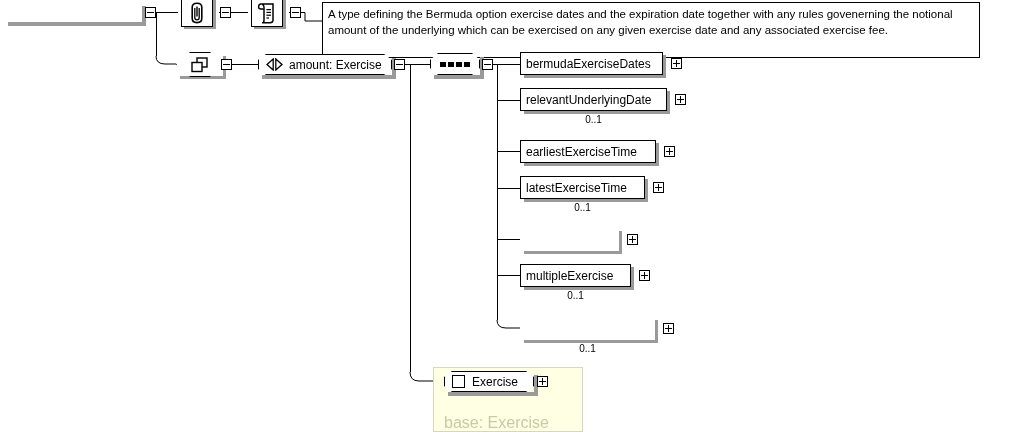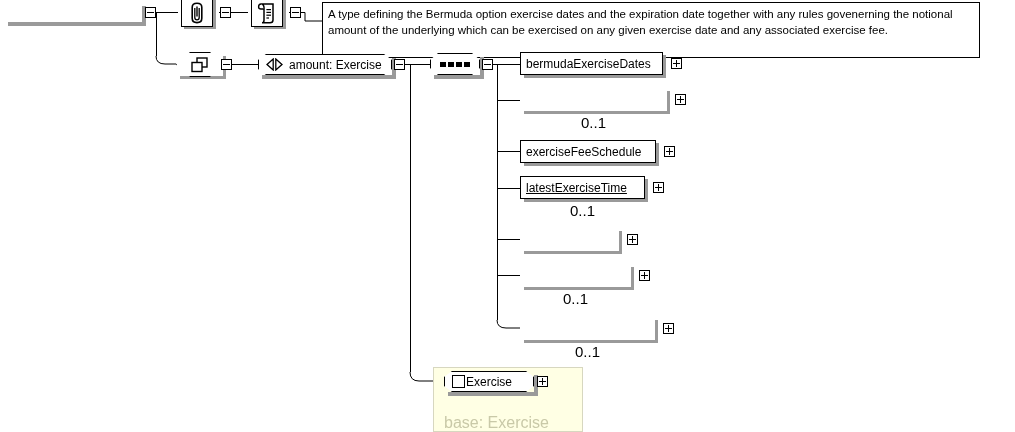--- a/index.html
+++ b/index.html
@@ -103,21 +103,21 @@
     box-sizing: border-box;
     padding: 3px 5px 2px 5px;
     font-size: 11.5px;
     line-height: 16px;
     color: #000000;
   }
 
   
   .card {
     position: absolute;
-    font-size: 15px;
+    font-size: 10px;
     color: #000000;
     text-align: center;
     white-space: nowrap;
   }
 
   
   .basepanel {
     position: absolute;
     background: #ffffe4;
     border: 1px solid #d7d7c0;
@@ -269,55 +269,61 @@
 
   <div class="shadow" style="left:524px; top:75px; width:142px; height:3px;"></div>
   <div class="shadow" style="left:663px; top:55px; width:3px; height:23px;"></div>
   <div class="rect" style="left:520px; top:52px; width:143px; height:23px;">
     <span>bermudaExerciseDates</span>
   </div>
   <div class="tog plus" style="left:671px; top:58px;"></div>
 
   <div class="shadow" style="left:524px; top:111px; width:146px; height:3px;"></div>
   <div class="shadow" style="left:667px; top:91px; width:3px; height:23px;"></div>
+  <div class="rect" style="left:520px; top:88px; width:147px; height:23px;">
+    <span>relevantUnderlyingDate</span>
+  </div>
   <div class="tog plus" style="left:675px; top:94px;"></div>
   <div class="card" style="left:520px; top:114px; width:147px;">0..1</div>
 
   <div class="shadow" style="left:524px; top:163px; width:135px; height:3px;"></div>
   <div class="shadow" style="left:656px; top:143px; width:3px; height:23px;"></div>
   <div class="rect" style="left:520px; top:140px; width:136px; height:23px;">
-    <span>exerciseFeeSchedule</span>
+    <span>earliestExerciseTime</span>
   </div>
   <div class="tog plus" style="left:664px; top:146px;"></div>
 
   <div class="shadow" style="left:524px; top:199px; width:124px; height:3px;"></div>
   <div class="shadow" style="left:645px; top:179px; width:3px; height:23px;"></div>
-  <div class="rect" style="left:520px; top:176px; width:125px; height:23px;text-decoration:underline;">
+  <div class="rect" style="left:520px; top:176px; width:125px; height:23px;">
     <span>latestExerciseTime</span>
   </div>
   <div class="tog plus" style="left:653px; top:182px;"></div>
   <div class="card" style="left:520px; top:202px; width:125px;">0..1</div>
 
   <div class="shadow" style="left:524px; top:251px; width:98px; height:3px;"></div>
   <div class="shadow" style="left:619px; top:231px; width:3px; height:23px;"></div>
   <div class="tog plus" style="left:627px; top:234px;"></div>
 
   <div class="shadow" style="left:524px; top:287px; width:110px; height:3px;"></div>
   <div class="shadow" style="left:631px; top:267px; width:3px; height:23px;"></div>
+  <div class="rect" style="left:520px; top:264px; width:111px; height:23px;">
+    <span>multipleExercise</span>
+  </div>
   <div class="tog plus" style="left:639px; top:270px;"></div>
   <div class="card" style="left:520px; top:290px; width:111px;">0..1</div>
 
   <div class="shadow" style="left:524px; top:340px; width:134px; height:3px;"></div>
   <div class="shadow" style="left:655px; top:320px; width:3px; height:23px;"></div>
   <div class="tog plus" style="left:663px; top:323px;"></div>
   <div class="card" style="left:520px; top:343px; width:135px;">0..1</div>
 
   <div class="basepanel" style="left:433px; top:367px; width:150px; height:65px;"></div>
   <div class="shadow" style="left:448px; top:392px; width:90px; height:4px;"></div>
   <div class="shadow" style="left:534px; top:375px; width:4px; height:21px;"></div>
   <div class="oct" style="left:444px; top:371px; width:90px; height:21px; padding-left:7px;">
     <span class="sqglyph"></span>
-    <span class="oct-label" style="margin-left:1px;">Exercise</span>
+    <span class="oct-label" style="margin-left:7px;">Exercise</span>
   </div>
   <div class="tog plus" style="left:537px; top:376px;"></div>
   <div class="baselabel" style="left:444px; top:414px;">base: Exercise</div>
 
 </div>
 
 </body></html>

